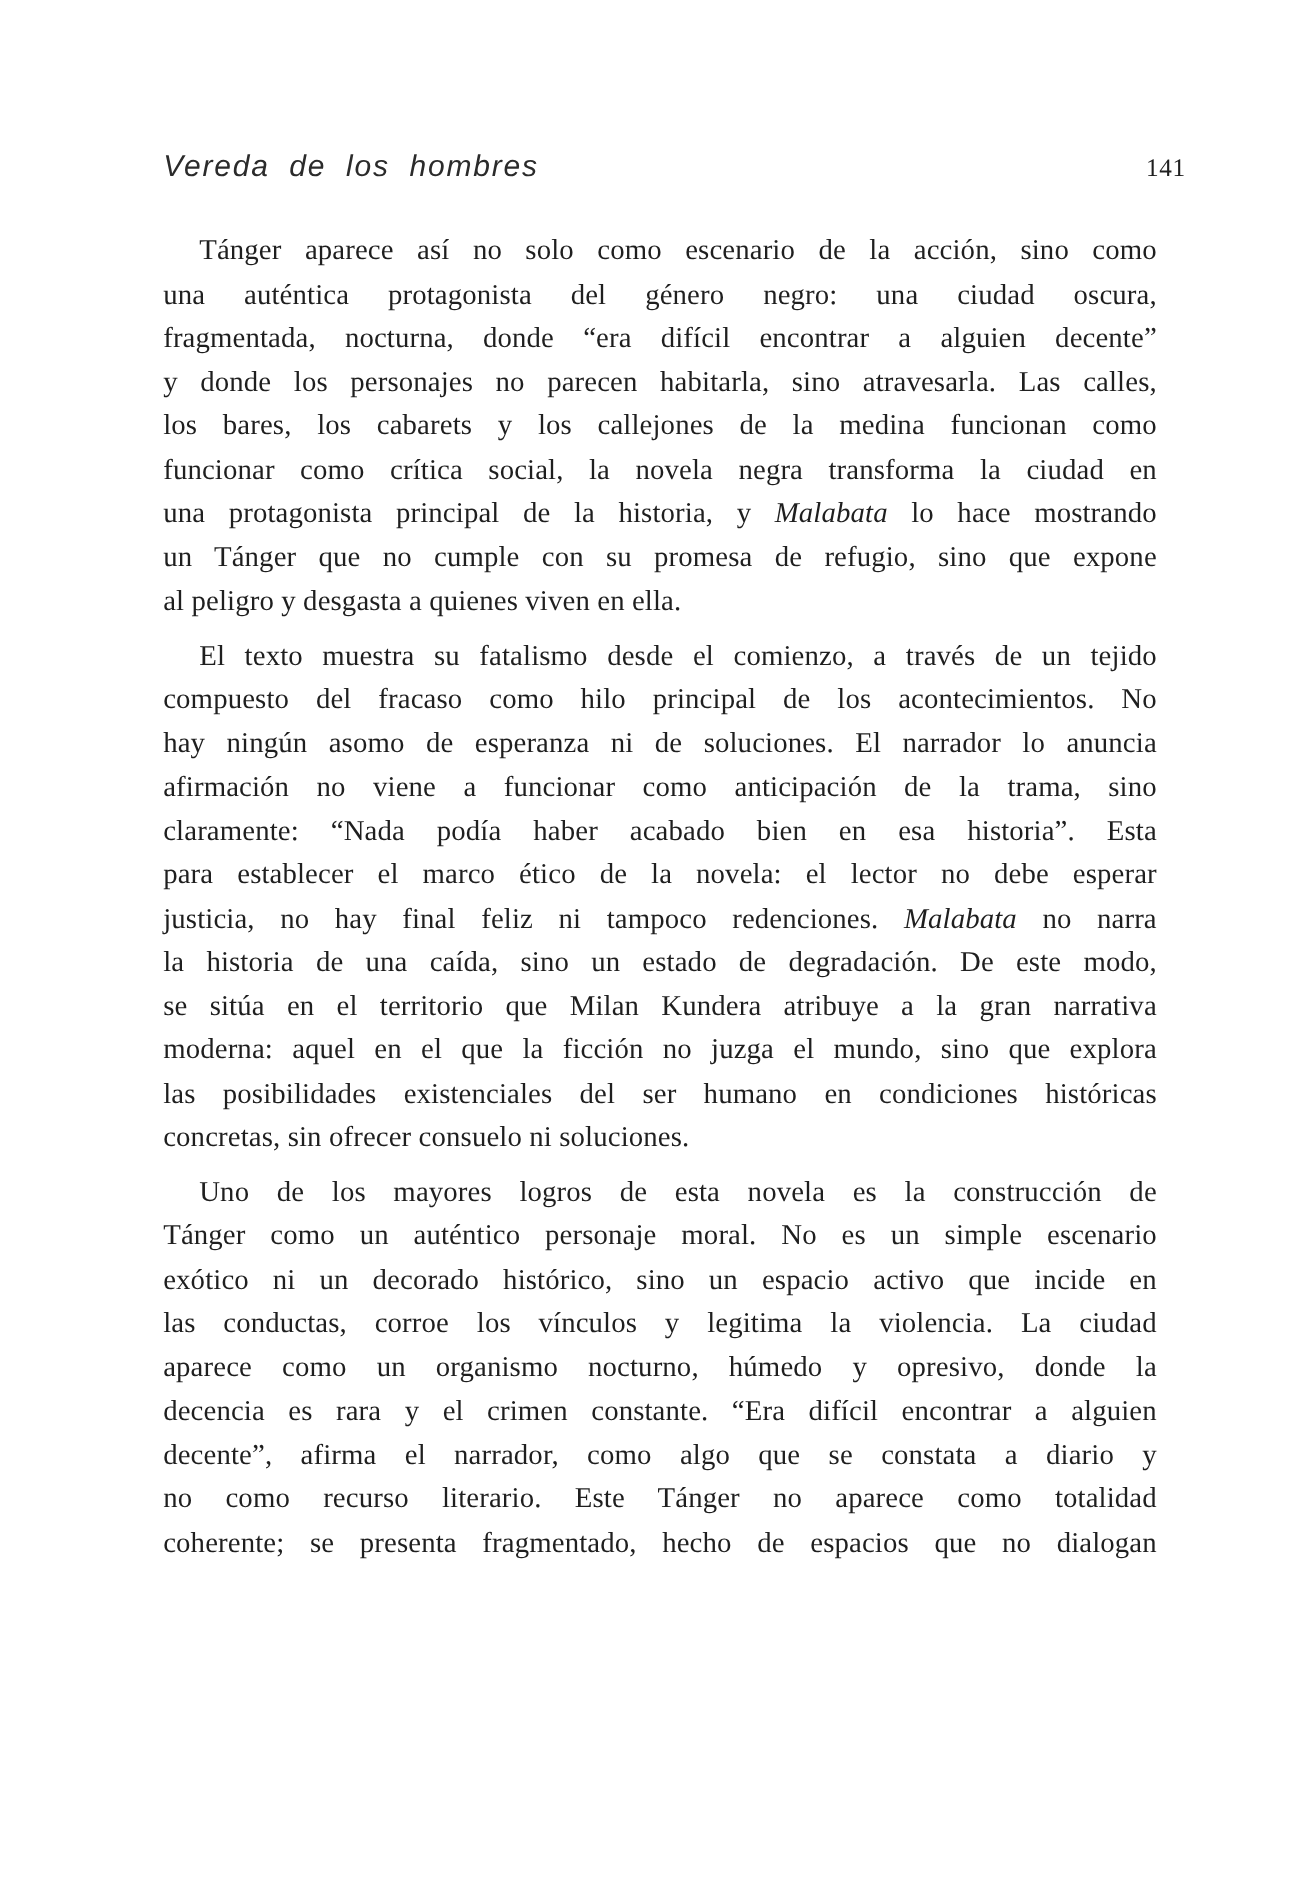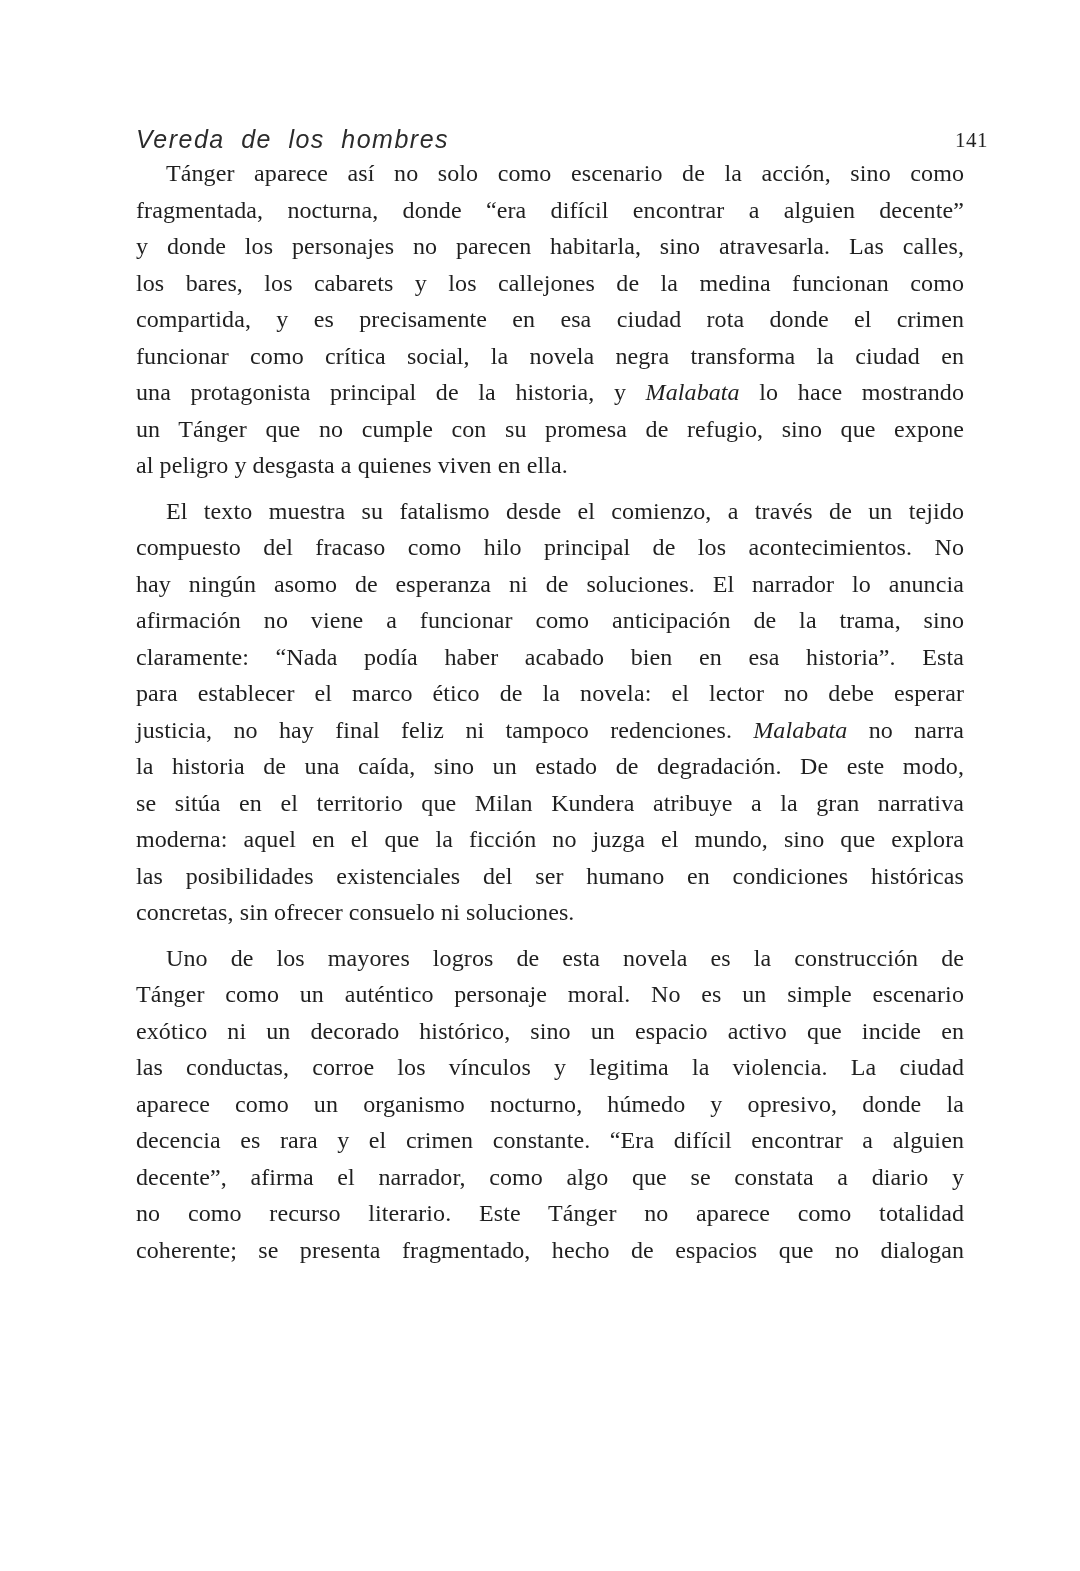--- a/index.html
+++ b/index.html
@@ -39,20 +39,21 @@
   }
   .page-number {
     position: absolute;
     right: -24px;
     top: 2px;
     font-size: 21px;
     line-height: 30px;
     letter-spacing: 0.5px;
   }
   .body-text {
+    margin-top: 36px;
   }
   .para {
     margin: 0 0 9px 0;
   }
   .line {
     font-size: 24px;
     line-height: 36.5px;
     text-align: justify;
     text-align-last: justify;
     letter-spacing: 0.1px;
@@ -65,24 +66,24 @@
 <body>
 
 <div class="page-column">
   <div class="page-header">
     <div class="running-title">Vereda de los hombres</div>
     <div class="page-number">141</div>
   </div>
   <div class="body-text">
       <div class="para">
         <div class="line first"><span>Tánger aparece así no solo como escenario de la acción, sino como</span></div>
+        <div class="line"><span>una auténtica protagonista del género negro: una ciudad oscura,</span></div>
         <div class="line"><span>fragmentada, nocturna, donde “era difícil encontrar a alguien decente”</span></div>
         <div class="line"><span>y donde los personajes no parecen habitarla, sino atravesarla. Las calles,</span></div>
         <div class="line"><span>los bares, los cabarets y los callejones de la medina funcionan como</span></div>
-        <div class="line"><span>compartida, y es precisamente en esa ciudad rota donde el crimen</span></div>
         <div class="line"><span>funcionar como crítica social, la novela negra transforma la ciudad en</span></div>
         <div class="line"><span>una protagonista principal de la historia, y </span><span class="italic">Malabata</span><span> lo hace mostrando</span></div>
         <div class="line"><span>un Tánger que no cumple con su promesa de refugio, sino que expone</span></div>
         <div class="line flush"><span>al peligro y desgasta a quienes viven en ella.</span></div>
       </div>
       <div class="para">
         <div class="line first"><span>El texto muestra su fatalismo desde el comienzo, a través de un tejido</span></div>
         <div class="line"><span>compuesto del fracaso como hilo principal de los acontecimientos. No</span></div>
         <div class="line"><span>hay ningún asomo de esperanza ni de soluciones. El narrador lo anuncia</span></div>
         <div class="line"><span>afirmación no viene a funcionar como anticipación de la trama, sino</span></div>

